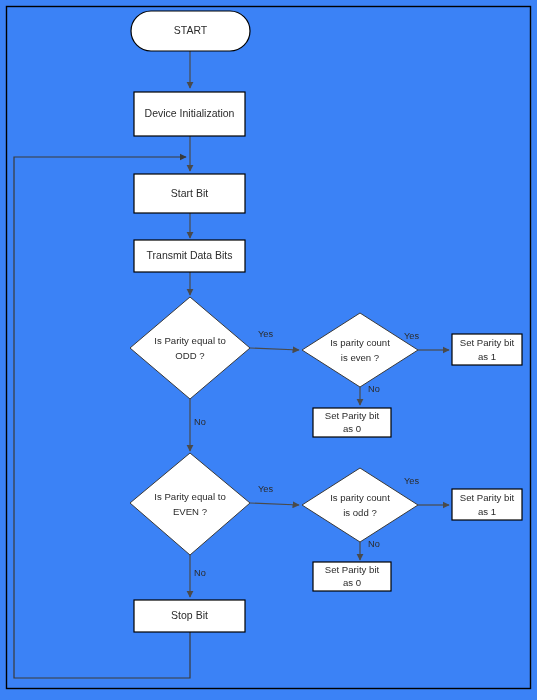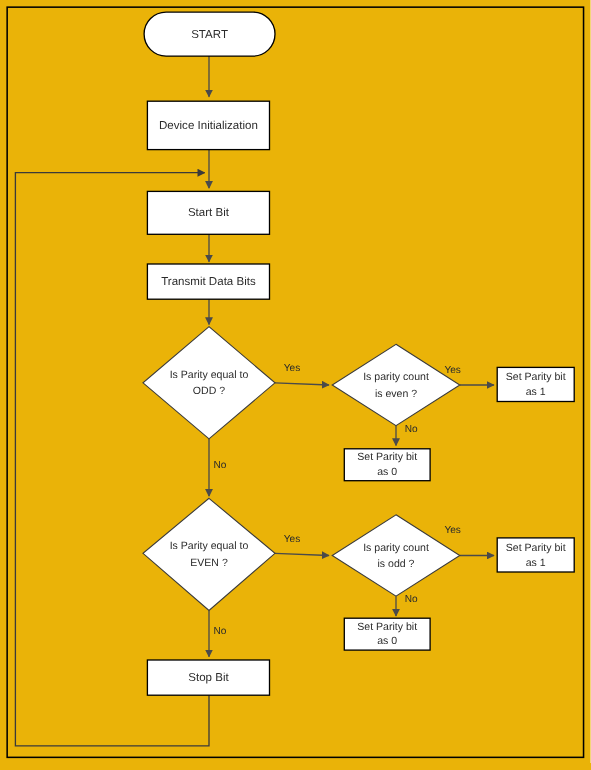--- a/index.html
+++ b/index.html
@@ -10,21 +10,21 @@
   body {
     width: 537px;
     height: 700px;
     font-family: "Liberation Sans", sans-serif;
     overflow: hidden;
   }
   #flowchart-root {
     position: relative;
     width: 537px;
     height: 700px;
-    background: #eab308;
+    background: #3b82f6;
   }
   svg#flow-svg {
     display: block;
     width: 537px;
     height: 700px;
   }
   .node-shape {
     fill: #ffffff;
     stroke: #000000;
     stroke-width: 1.2;

